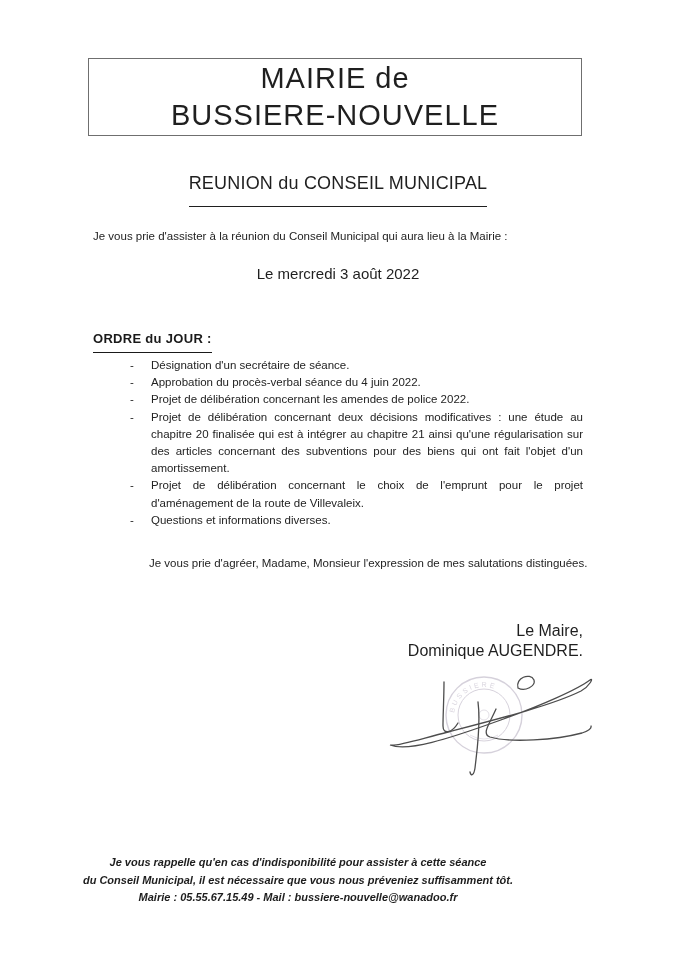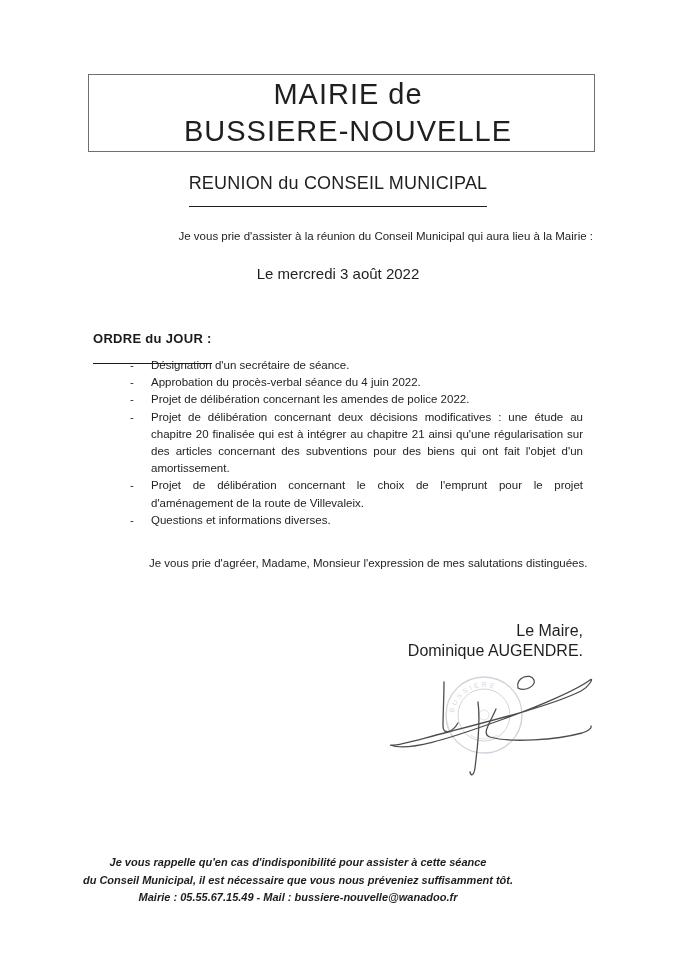--- a/index.html
+++ b/index.html
@@ -9,57 +9,55 @@
     margin:0 auto;
     background:#ffffff;
     font-family:"Liberation Sans","DejaVu Sans",sans-serif;
     color:#232323;
     overflow:hidden;
   }
   .abs{position:absolute;}
 
   
   .title-box{
-    left:88px;top:74px;width:492px;height:76px;
+    left:88px;top:58px;width:492px;height:76px;
     border:1.5px solid #6f6f6f;
     display:flex;flex-direction:column;justify-content:center;align-items:center;
     text-align:center;
-    padding-left:13px;
   }
   .title-line{
     font-size:29px;line-height:37px;letter-spacing:1px;
     color:#1f1f1f;white-space:nowrap;
   }
 
   
   .subtitle-wrap{left:0;top:173px;width:676px;text-align:center;}
   .subtitle{
     display:inline-block;
     font-size:18px;letter-spacing:.2px;color:#1f1f1f;
     border-bottom:1.8px solid #1f1f1f;padding-bottom:12px;
   }
 
   
   .intro{
     left:93px;top:228px;width:500px;
     font-size:11.5px;line-height:16px;margin:0;
     white-space:nowrap;
-    text-align:right;
   }
 
   .meeting{
     left:93px;top:261px;width:490px;
     text-align:center;font-size:15px;line-height:25px;color:#1f1f1f;
   }
   .meeting .pre{white-space:pre;}
 
   .agenda-heading-wrap{left:93px;top:329px;}
   .agenda-heading{
     font-size:13px;font-weight:bold;letter-spacing:.3px;color:#1a1a1a;
-    border-bottom:1.8px solid #1a1a1a;padding-bottom:17px;display:inline-block;
+    border-bottom:1.8px solid #1a1a1a;padding-bottom:6px;display:inline-block;
   }
 
   .agenda{
     left:130px;top:357px;width:453px;
     margin:0;padding:0;list-style:none;
     font-size:11.5px;line-height:17.2px;
   }
   .agenda-item{display:flex;align-items:flex-start;}
   .dash{flex:0 0 21px;}
   .item-text{flex:1;}

